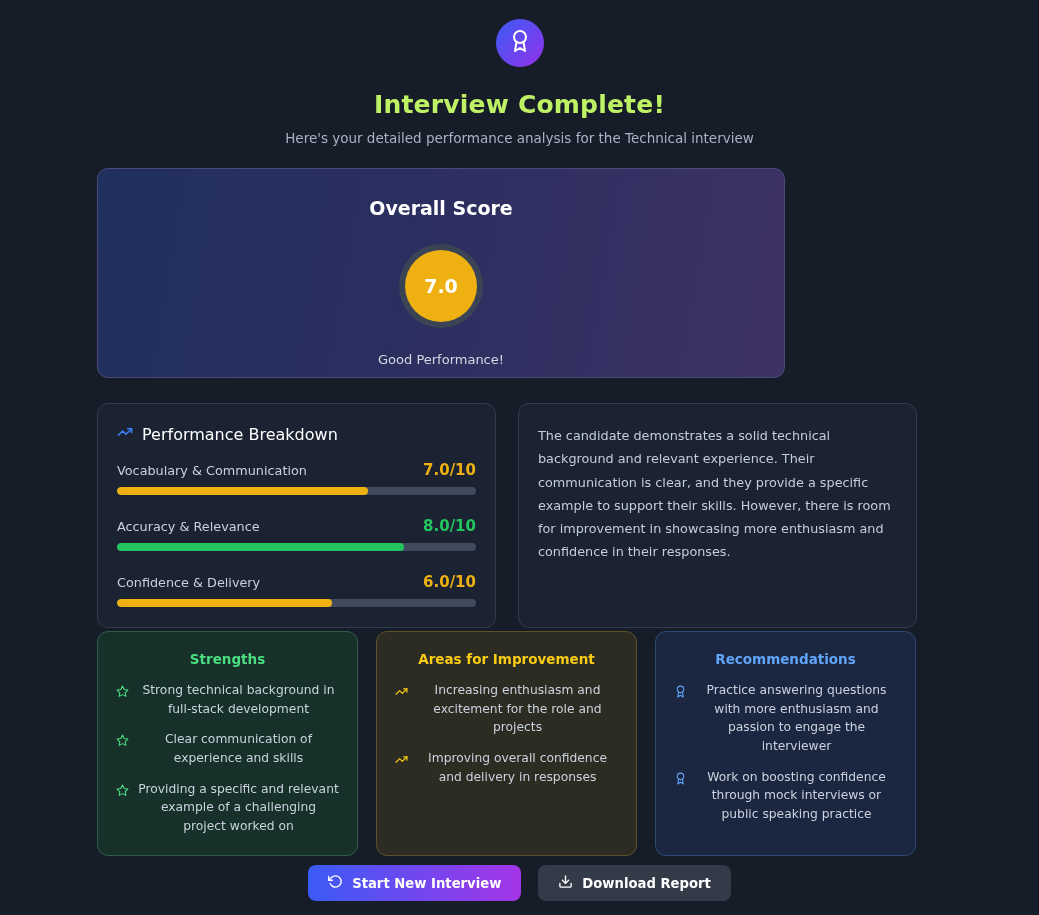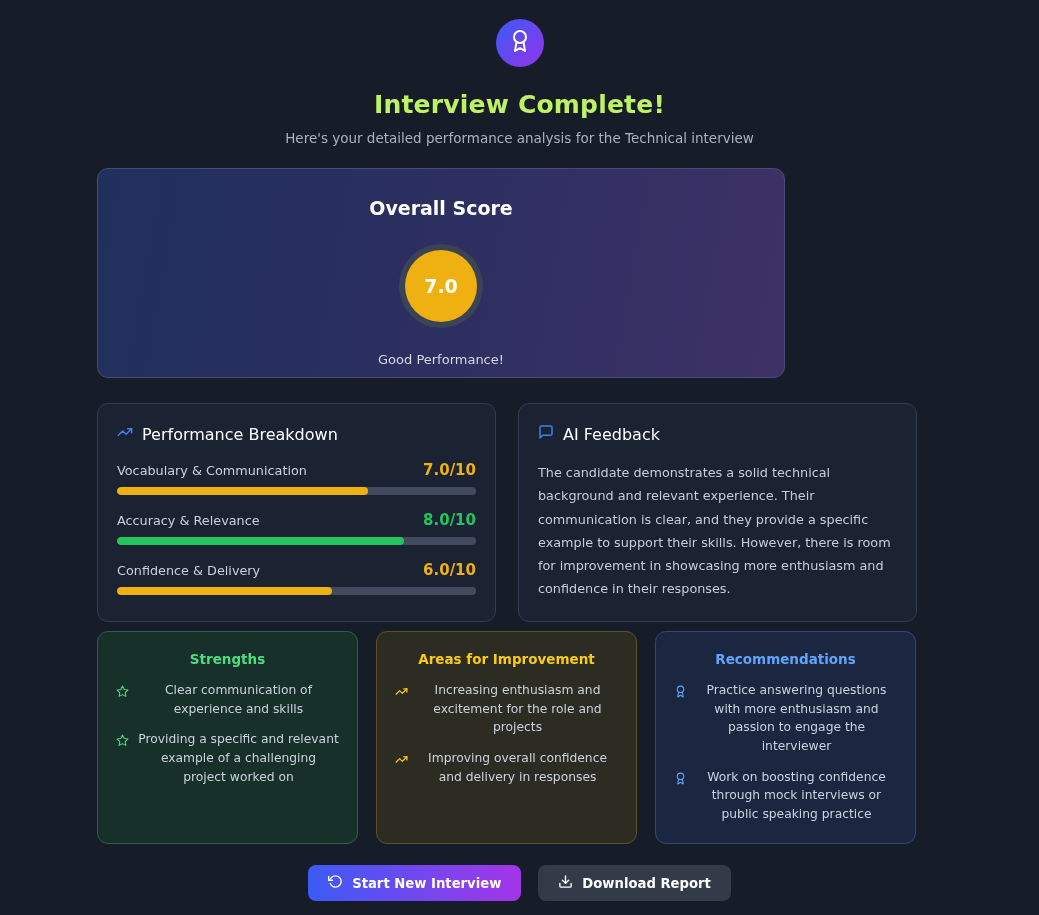--- a/index.html
+++ b/index.html
@@ -58,21 +58,21 @@
     width: 820px; display: flex; gap: 22px;
   }
   .panel {
     width: 399px; min-height: 207px;
     background: #1b2231; border: 1px solid #333c4e;
     border-radius: 11px; padding: 20px 19px;
   }
   .panel-head { display: flex; align-items: center; gap: 9px; margin-bottom: 17px; }
   .panel-title { font-size: 16px; font-weight: normal; color: #ffffff; }
 
-  .metric { margin-bottom: 16px; }
+  .metric { margin-bottom: 22px; }
   .metric:last-child { margin-bottom: 0; }
   .metric-top { display: flex; justify-content: space-between; align-items: baseline; margin-bottom: 8px; }
   .metric-label { font-size: 12.8px; color: #c9d1dd; }
   .metric-value { font-size: 15px; font-weight: bold; }
   .bar-track { height: 8px; border-radius: 5px; background: #424b5d; overflow: hidden; }
   .bar-fill { height: 100%; border-radius: 5px; }
 
   .feedback-text { font-size: 12.8px; line-height: 1.82; color: #c4cdda; }
 
   
@@ -172,38 +172,38 @@
           <span class="metric-label">Confidence &amp; Delivery</span>
           <span class="metric-value" style="color:#eeb111">6.0/10</span>
         </div>
         <div class="bar-track">
           <div class="bar-fill" style="width:60%;background:#eeb111"></div>
         </div>
       </div>
     </div>
 
     <div class="panel">
-      <div class="panel-head">
-        <span>
-          <svg width="16" height="16" viewBox="0 0 24 24" fill="none" stroke="#3b82f6" stroke-width="2.2" stroke-linecap="round" stroke-linejoin="round">
-            <path d="M21 15a2 2 0 0 1-2 2H7l-4 4V5a2 2 0 0 1 2-2h14a2 2 0 0 1 2 2z"></path>
-          </svg>
-        </span>
-        <span class="panel-title">AI Feedback</span>
-      </div>
       <div class="feedback-text">The candidate demonstrates a solid technical background and relevant experience. Their communication is clear, and they provide a specific example to support their skills. However, there is room for improvement in showcasing more enthusiasm and confidence in their responses.</div>
     </div>
 
   </div>
 
   <div class="bottom-row">
 
     <div class="info-card card-strengths">
       <div class="info-title" style="color:#4ade80">Strengths</div>
 
+      <div class="info-item">
+        <span class="info-ico">
+          <svg width="13" height="13" viewBox="0 0 24 24" fill="none" stroke="#4ade80" stroke-width="2" stroke-linecap="round" stroke-linejoin="round">
+            <polygon points="12 2 15.09 8.26 22 9.27 17 14.14 18.18 21.02 12 17.77 5.82 21.02 7 14.14 2 9.27 8.91 8.26 12 2"></polygon>
+          </svg>
+        </span>
+        <span class="info-text">Strong technical background in full-stack development</span>
+      </div>
 
       <div class="info-item">
         <span class="info-ico">
           <svg width="13" height="13" viewBox="0 0 24 24" fill="none" stroke="#4ade80" stroke-width="2" stroke-linecap="round" stroke-linejoin="round">
             <polygon points="12 2 15.09 8.26 22 9.27 17 14.14 18.18 21.02 12 17.77 5.82 21.02 7 14.14 2 9.27 8.91 8.26 12 2"></polygon>
           </svg>
         </span>
         <span class="info-text">Clear communication of experience and skills</span>
       </div>
 

